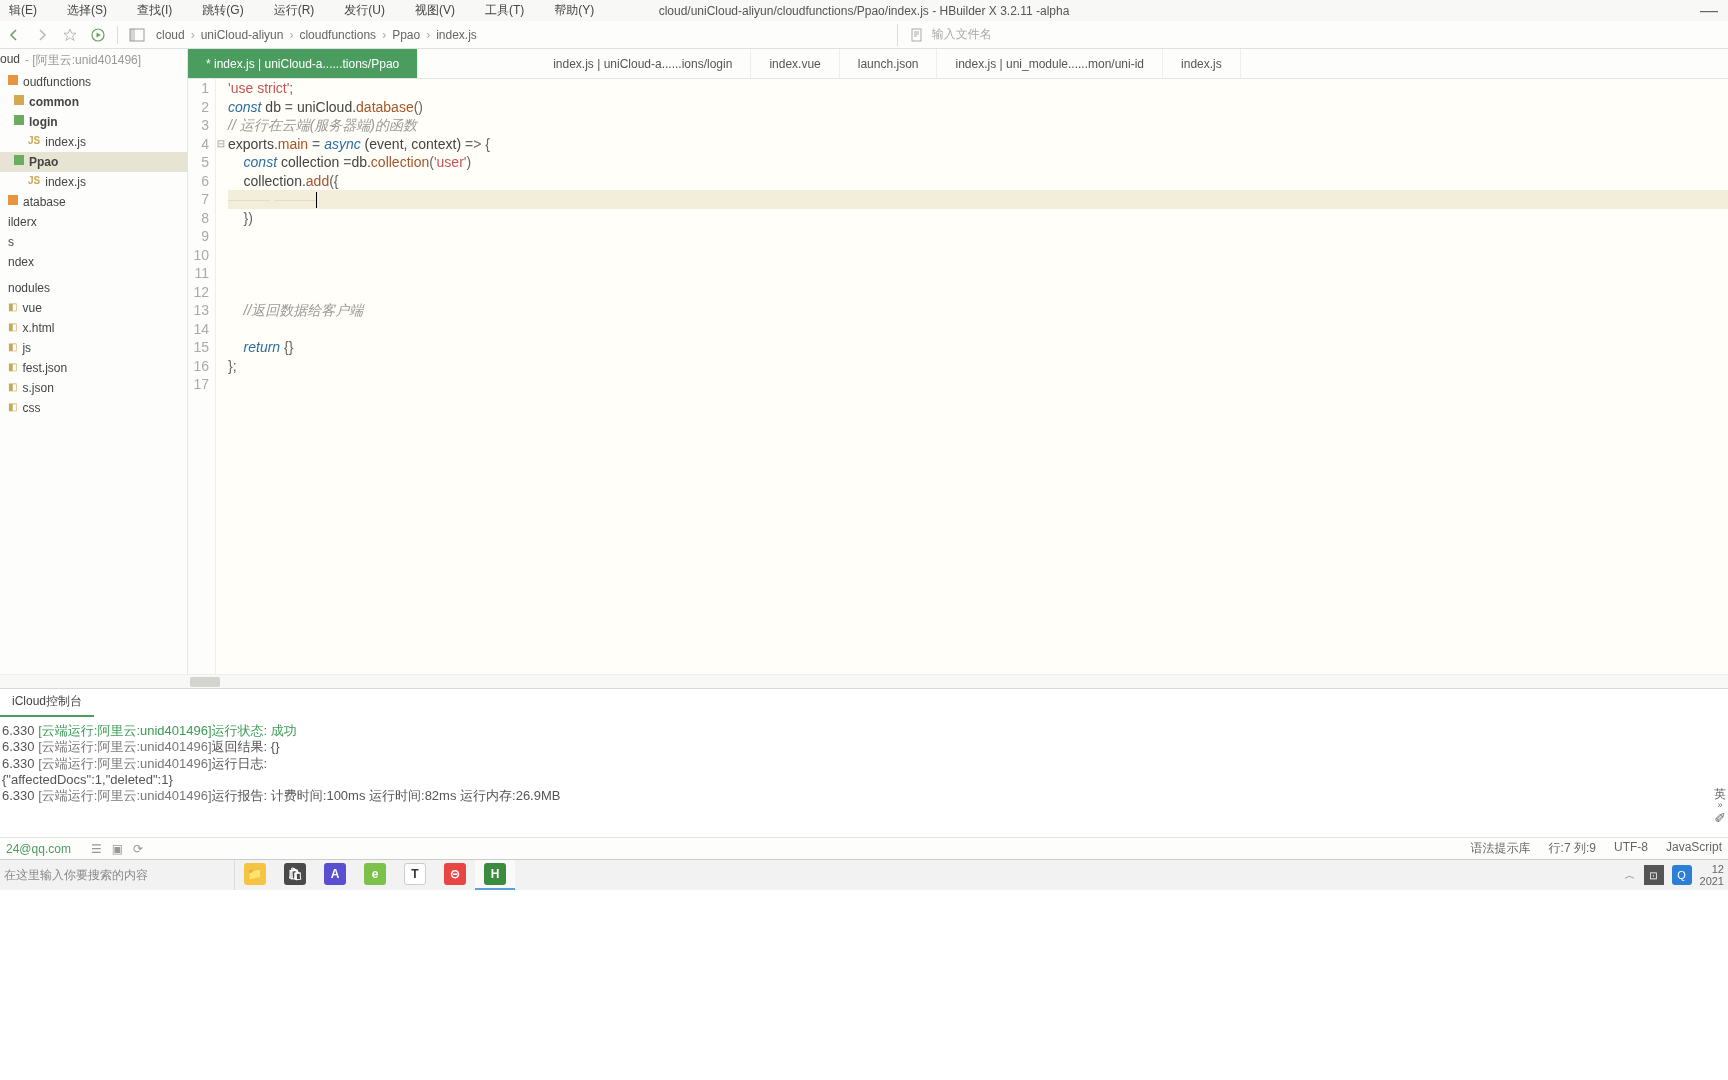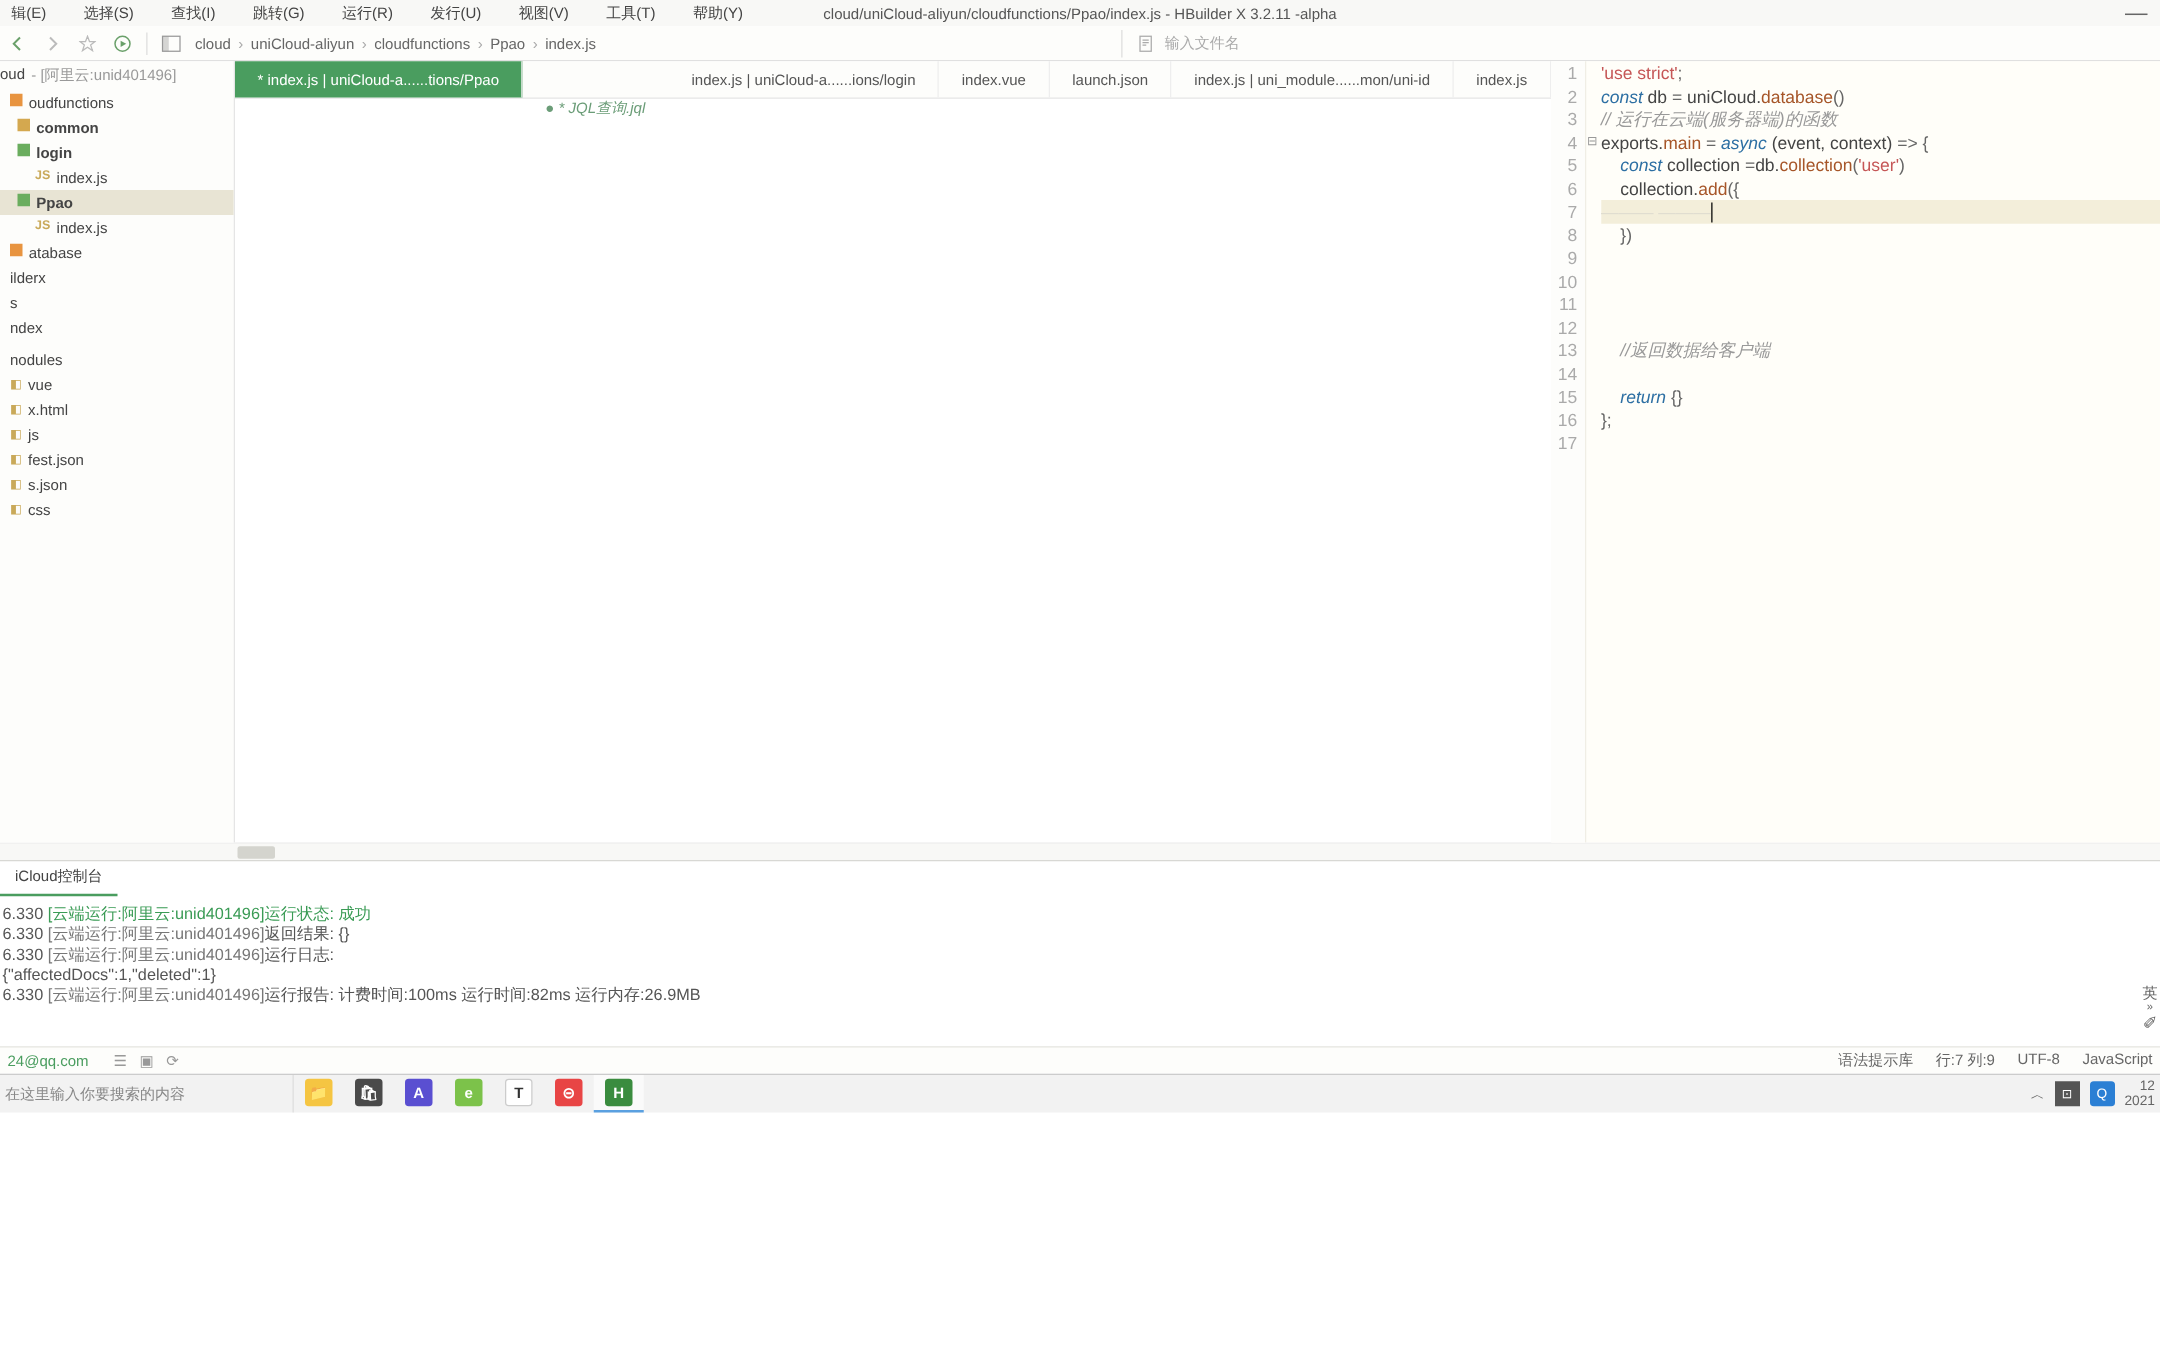--- a/index.html
+++ b/index.html
@@ -34,21 +34,21 @@
 .tree-item.indent2 { padding-left: 14px; font-weight: bold; }
 .tree-item.indent3 { padding-left: 28px; }
 .tree-item.selected { background: #e8e4d4; }
 .tree-item .folder-icon { width: 10px; height: 10px; background: #d4a84f; display: inline-block; }
 .tree-item .folder-icon.orange { background: #e89440; }
 .tree-item .folder-icon.green { background: #6aad5e; }
 .tree-item .js-icon { color: #c9a959; font-weight: bold; font-size: 10px; }
 .tree-item .file-icon { color: #c9a959; font-size: 10px; }
 
 
-.tabs-area { flex: 1; display: flex; flex-direction: row; }
+.tabs-area { flex: 1; display: flex; flex-direction: column; }
 .tabs { display: flex; height: 30px; background: #fdfdfb; border-bottom: 1px solid #e5e5e5; }
 .tab { padding: 0 18px; display: flex; align-items: center; font-size: 12px; border-right: 1px solid #eee; color: #555; }
 .tab.active { background: #4a9d5f; color: #fff; }
 .tab.italic { font-style: italic; color: #6b9d78; margin-top: 37px; }
 
 
 .editor { flex: 1; display: flex; background: #fffef9; font-family: Consolas, monospace; font-size: 14px; line-height: 18.5px; }
 .gutter { width: 28px; text-align: right; padding-right: 6px; color: #aaa; border-right: 1px solid #f0eee5; user-select: none; background: #fdfdfb; }
 .gutter .ln { height: 18.5px; }
 .fold-col { width: 10px; color: #999; }

